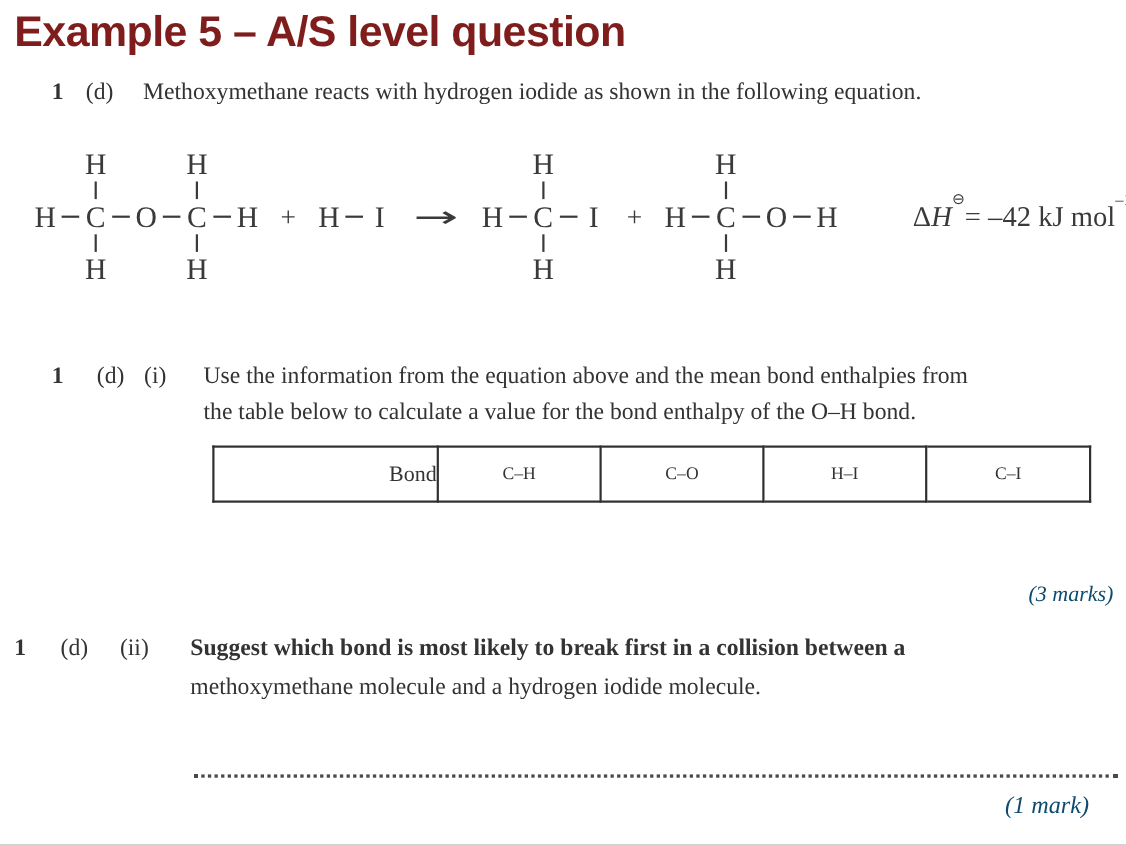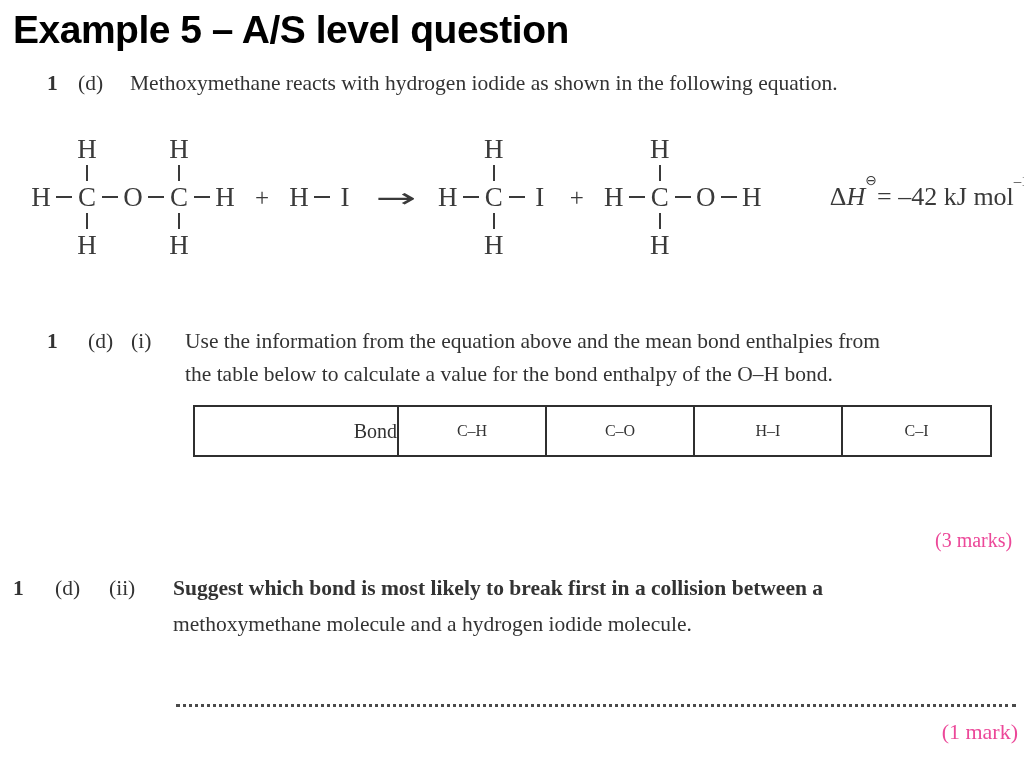--- a/index.html
+++ b/index.html
@@ -4,21 +4,21 @@
 <style>
   html,body{margin:0;padding:0;background:#888;}
   .slide{
     position:relative;width:1024px;height:768px;background:#ffffff;
     overflow:hidden;font-family:"Liberation Serif",serif;
   }
   
   .slide-title{
     position:absolute;left:13px;top:8px;margin:0;
     font-family:"Liberation Sans",sans-serif;font-weight:bold;
-    font-size:39px;letter-spacing:-0.5px;color:#000000;white-space:nowrap;
+    font-size:39px;letter-spacing:-0.5px;color:#7f1d1d;white-space:nowrap;
   }
   
   .qline{position:absolute;left:0;top:0;width:1024px;height:0;
     font-size:21.5px;color:#333;}
   .qline span{position:absolute;white-space:nowrap;}
   .qnum{font-weight:bold;}
   
   .equation{position:absolute;left:30px;top:136px;display:flex;align-items:center;gap:19px;color:#3a3a3a;}
   .mol{display:grid;}
   .mcell{display:flex;align-items:center;justify-content:center;
@@ -37,23 +37,23 @@
   .sup-exp{font-size:15px;position:relative;top:-9px;}
   
   .bond-table{position:absolute;left:193px;top:405px;border-collapse:collapse;table-layout:fixed;}
   .bond-table td{border:2px solid #2f2f2f;color:#333;font-size:16px;
     text-align:center;vertical-align:middle;padding:0;}
   .bond-table tr.hrow td{height:48px;}
   .bond-table tr.drow td{height:84px;}
   .bond-table td.lbl{text-align:right;padding-left:13px;font-size:20px;line-height:1.35;}
   .bond-table td.lbl sup{font-size:13px;}
   
-  .marks{position:absolute;color:#ec4899;white-space:nowrap;}
+  .marks{position:absolute;font-style:italic;color:#0c4a6e;white-space:nowrap;}
   .marks3{left:926px;top:527px;font-size:20px;background:#fff;padding:2px 2px 2px 9px;}
-  .marks1{left:880px;top:719px;width:138px;text-align:right;font-size:22px;}
+  .marks1{left:852px;top:719px;width:138px;text-align:right;font-size:22px;}
   
   .answer-line{position:absolute;left:176px;top:684px;width:840px;height:20px;
     border-bottom:3px dotted #4a4a4a;}
 </style>
 </head>
 <body>
 
 <div class="slide">
 
   <h1 class="slide-title">Example 5 – A/S level question</h1>

